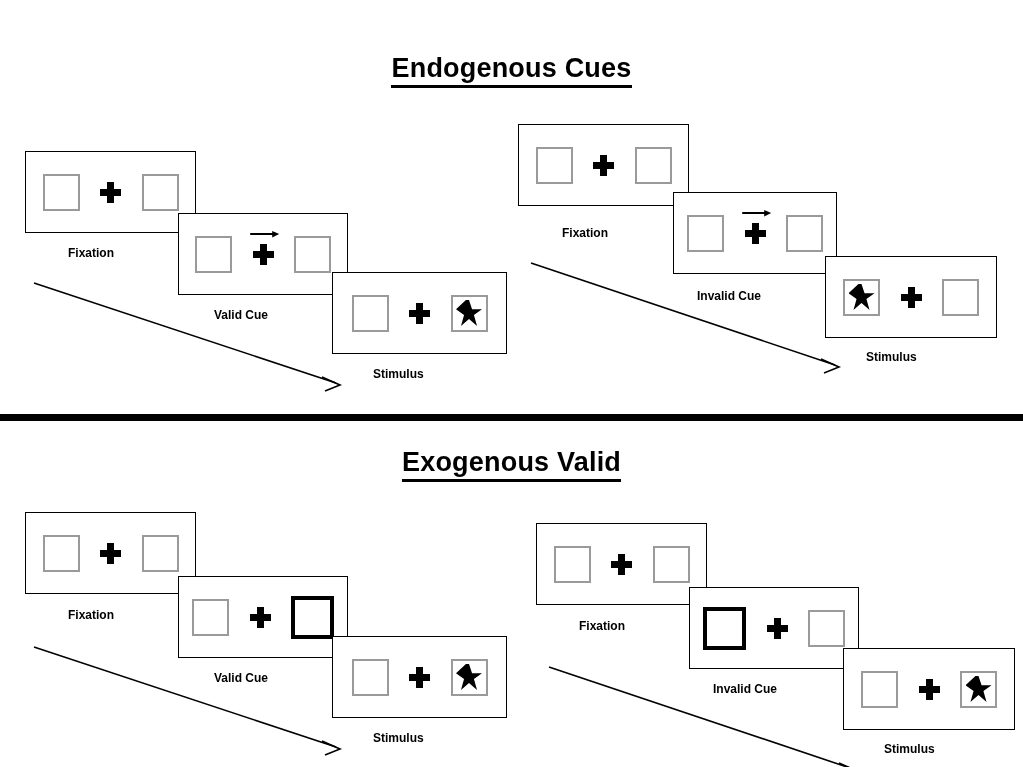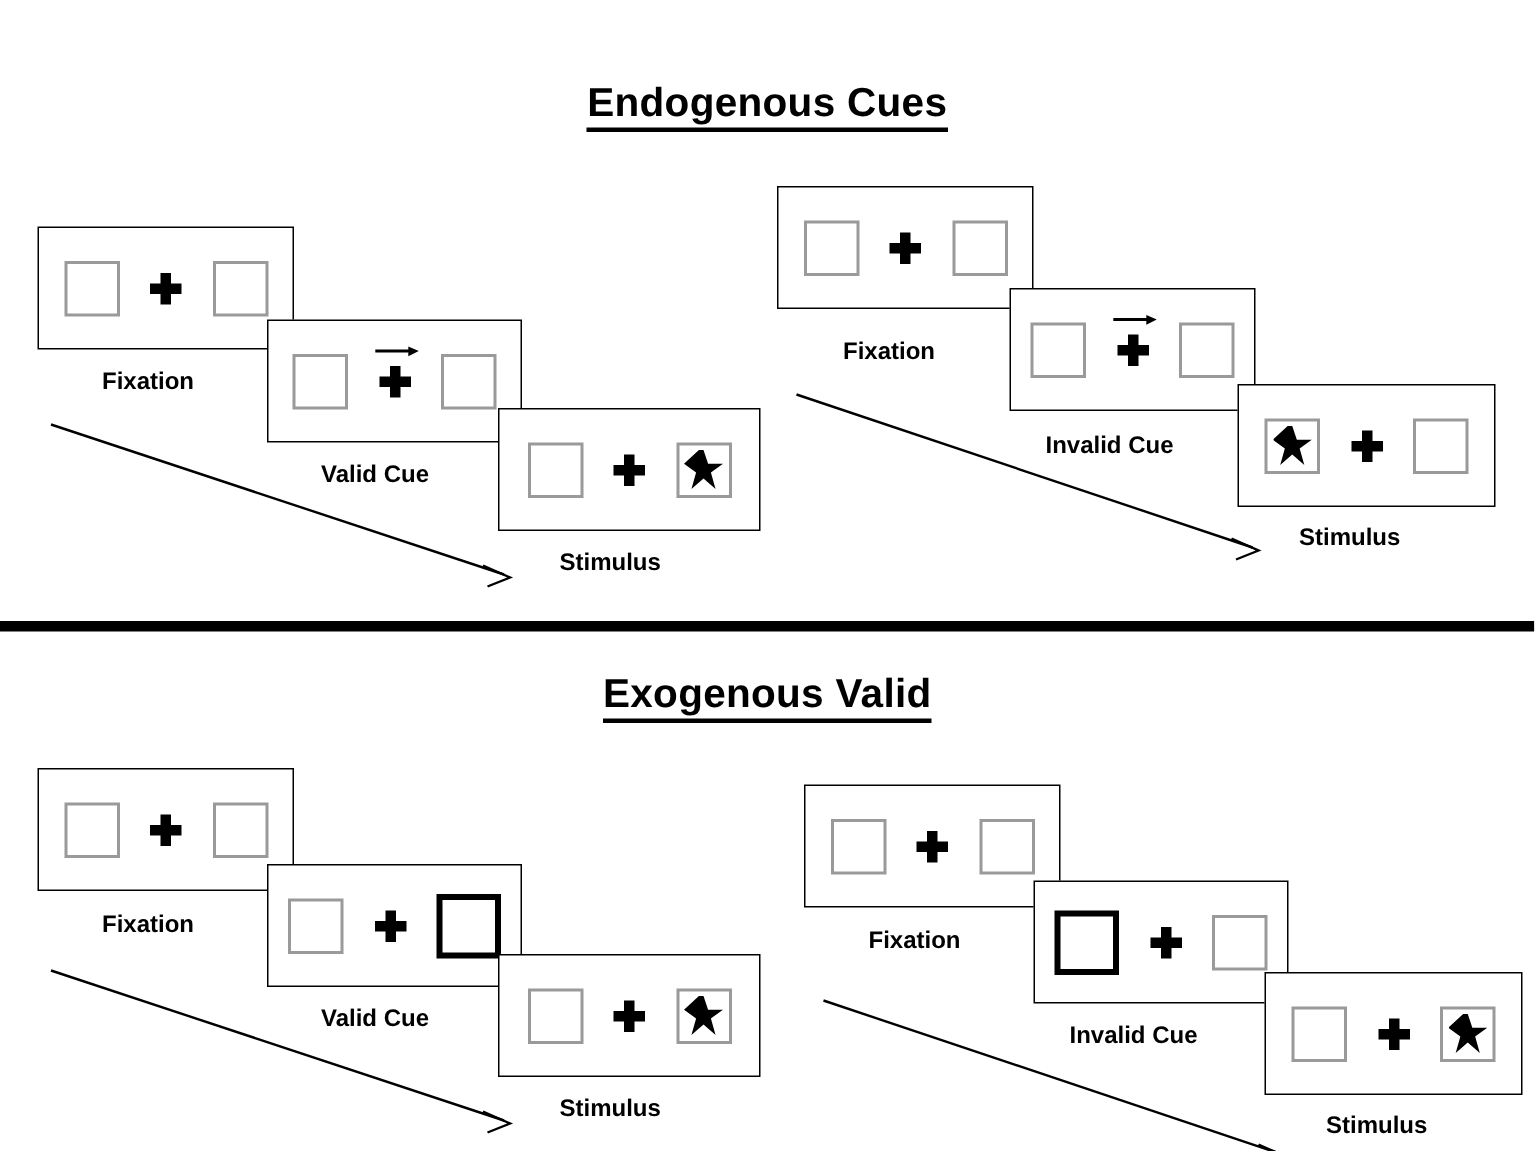--- a/index.html
+++ b/index.html
@@ -122,21 +122,21 @@
     top: -4px;
     left: 50%;
     transform: translateX(-46%);
     width: 30px;
     height: 9px;
   }
 
   
   .caption {
     position: absolute;
-    font-size: 16px;
+    font-size: 12px;
     font-weight: bold;
     color: #000;
     white-space: nowrap;
   }
 
   
   .timeline {
     position: absolute;
     overflow: visible;
   }

